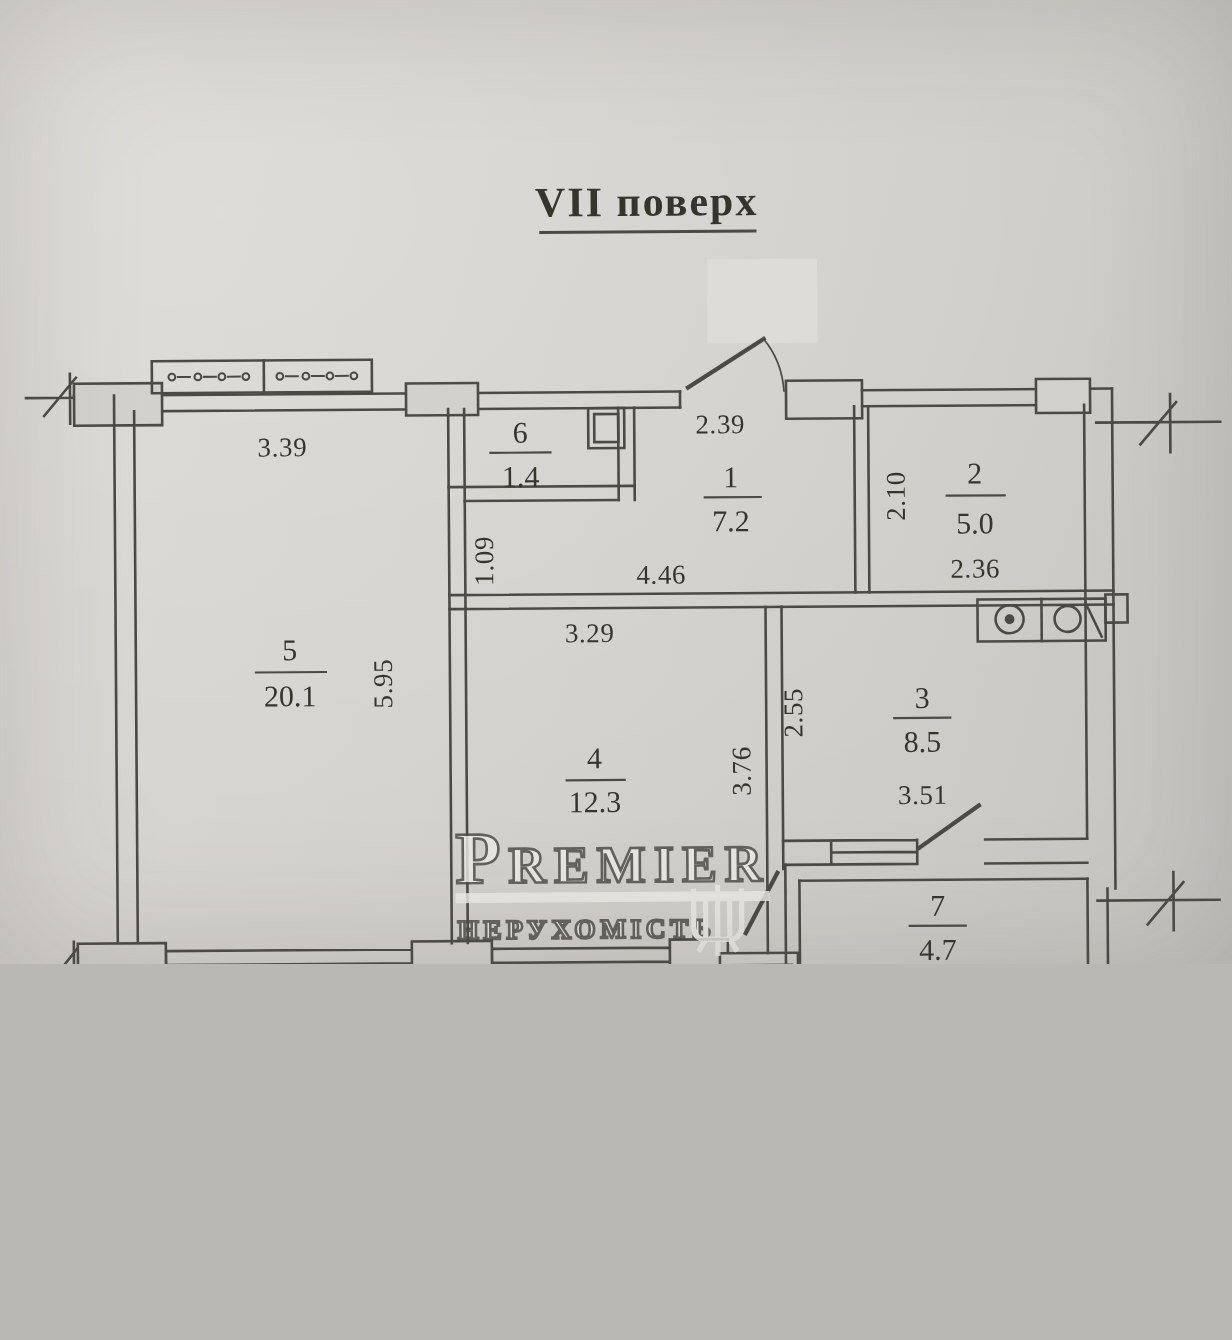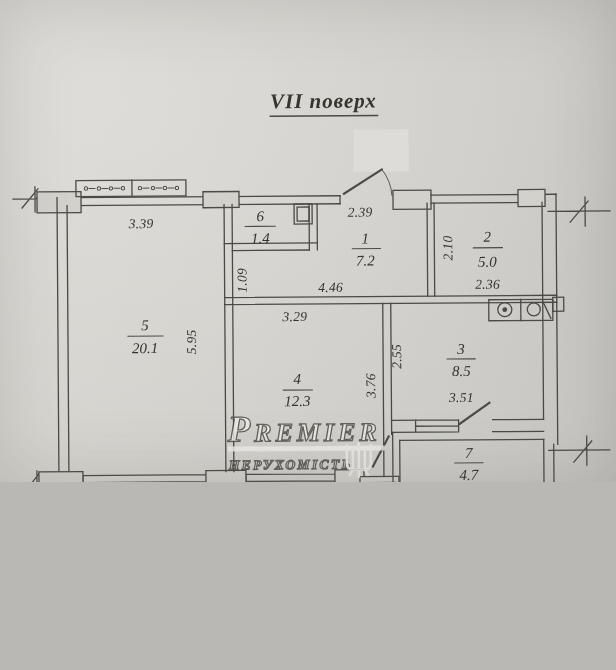--- a/index.html
+++ b/index.html
@@ -2,21 +2,20 @@
 <html><head>
 <meta charset="utf-8">
 <style>
   html,body{margin:0;padding:0;background:#b9b8b5;}
   .page{
     position:relative;width:616px;height:482px;overflow:hidden;
     background:
       radial-gradient(ellipse 900px 600px at 18% 22%, rgba(255,255,255,.18), rgba(255,255,255,0) 60%),
       linear-gradient(104deg,#d9d7d2 0%,#d4d2cd 38%,#cecdc9 72%,#c6c5c2 100%);
     font-family:"Liberation Serif","DejaVu Serif",serif;
-    font-style:italic;
   }
   .vignette{position:absolute;inset:0;pointer-events:none;
     box-shadow:inset 0 0 70px rgba(90,88,82,.22);}
   svg text{fill:#35342d;}
   .dim{font-size:13.5px;letter-spacing:.3px;}
   .roomno{font-size:15px;}
   .roomarea{font-size:15px;}
   .title{font-size:21px;font-weight:bold;letter-spacing:1px;}
   .wm-brand{font-size:37px;font-weight:bold;font-variant:small-caps;letter-spacing:4px;fill:#edece7;}
   .wm-sub{font-size:13.5px;font-weight:bold;letter-spacing:2.4px;text-transform:uppercase;fill:#edece7;}

